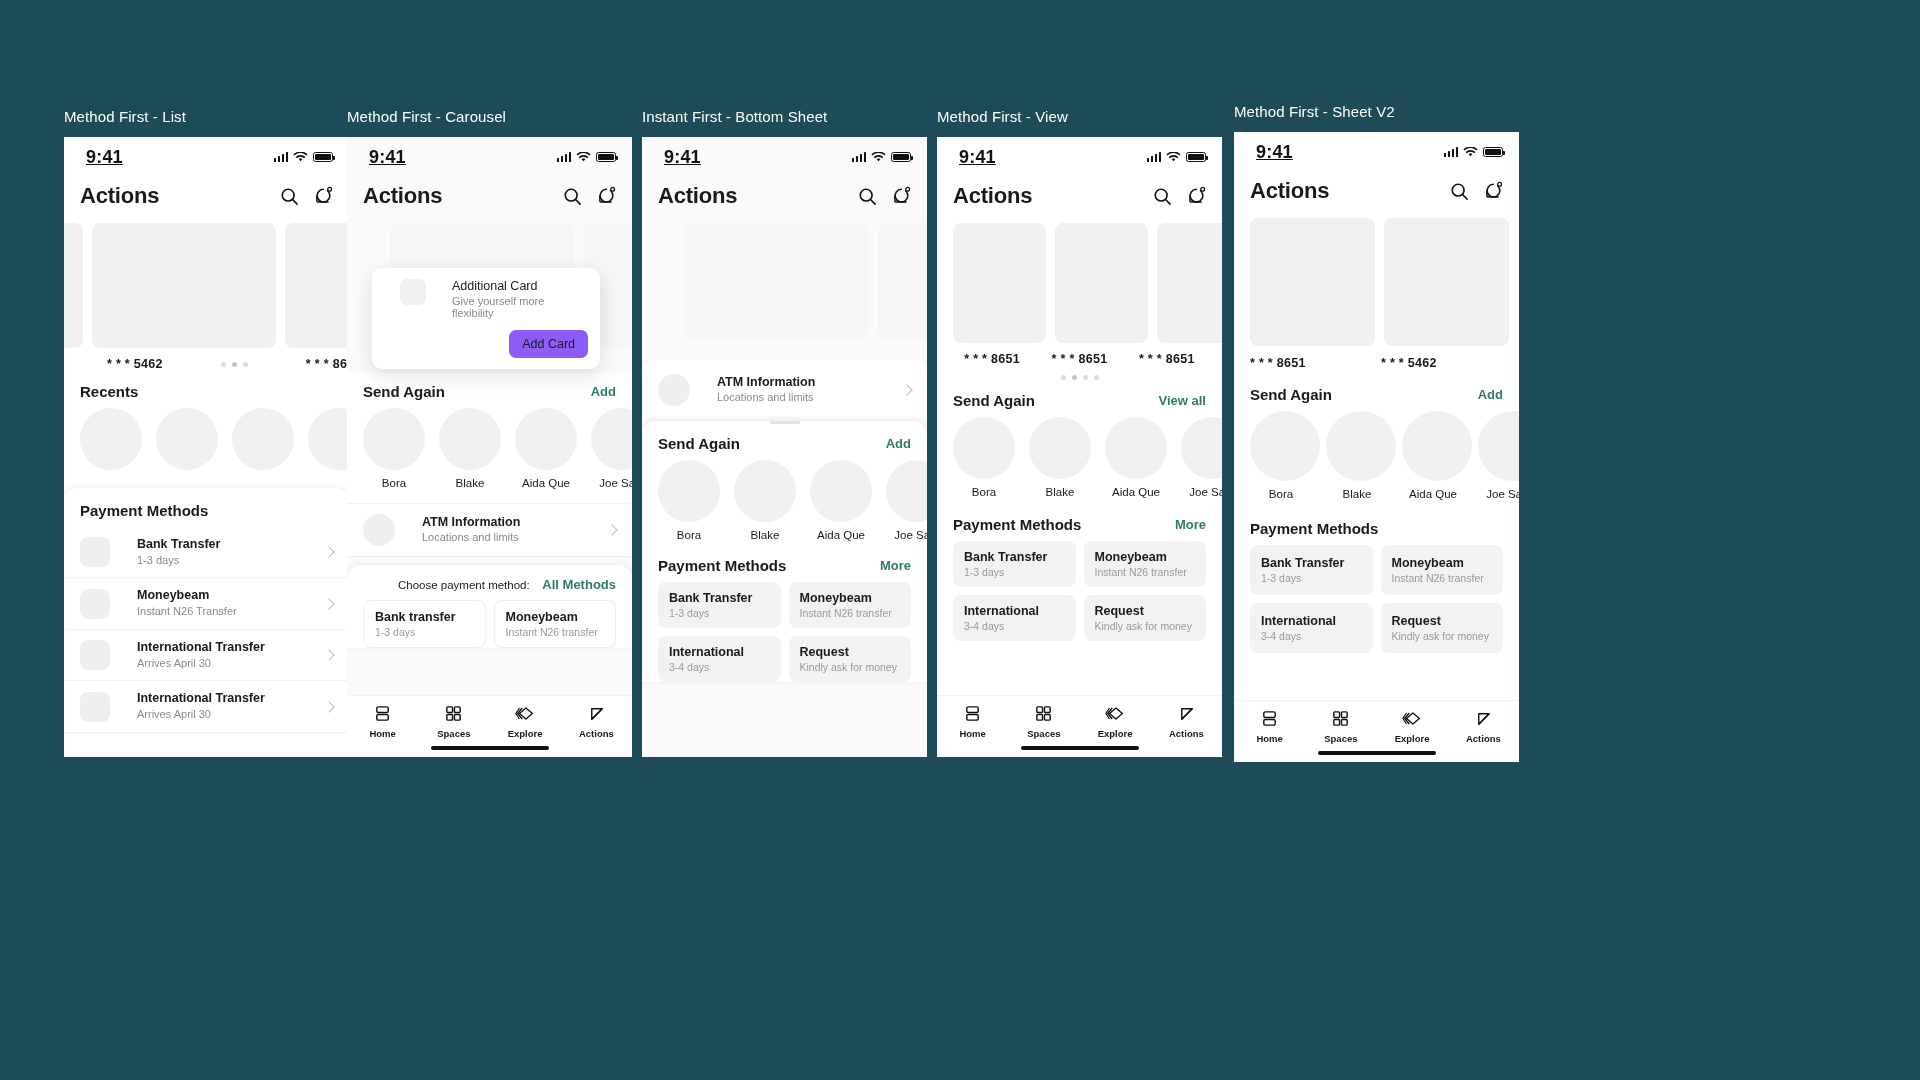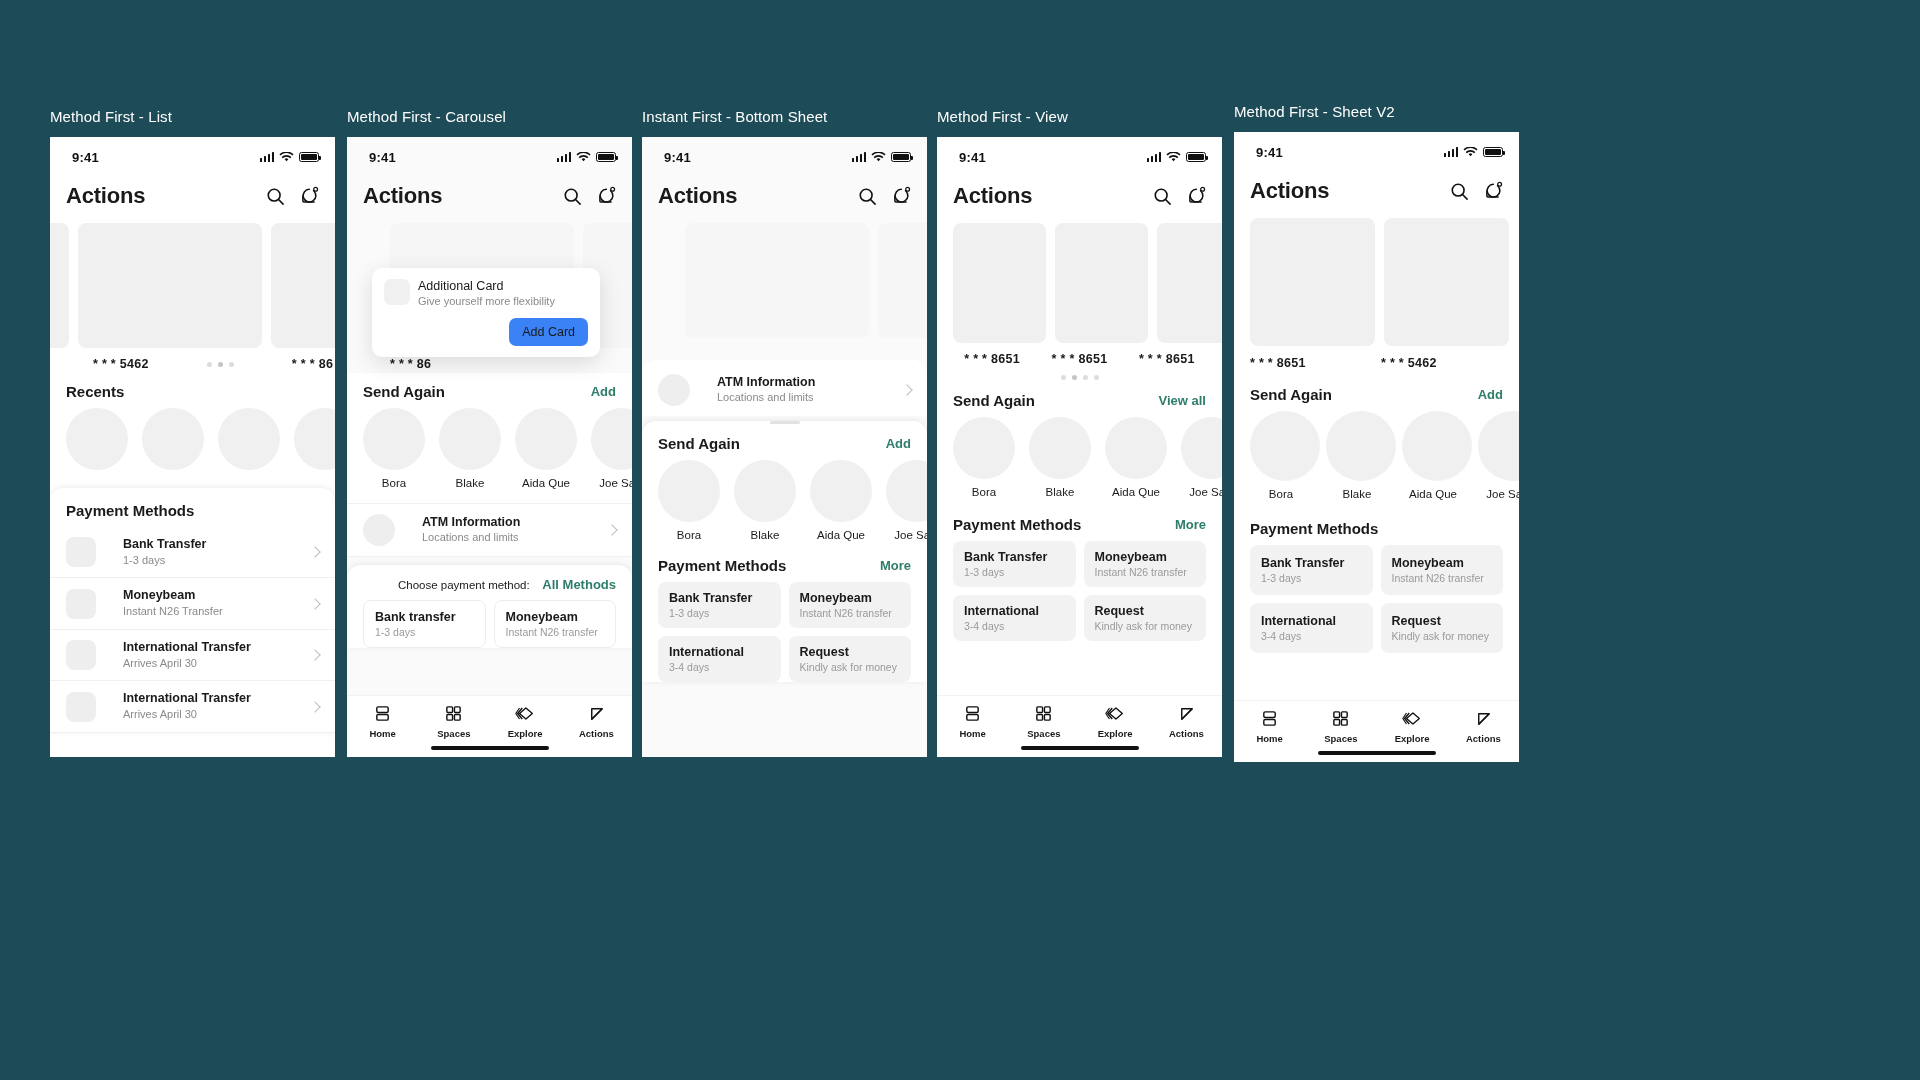--- a/index.html
+++ b/index.html
@@ -25,21 +25,21 @@
     overflow: hidden;
     position: relative;
   }
   .phone-inner { position: absolute; inset: 0; overflow: hidden; }
 
   
   .statusbar {
     height: 40px; display: flex; align-items: center;
     justify-content: space-between; padding: 0 16px 0 22px;
   }
-  .sb-time { font-size: 13px; font-weight: bold; color: #111; letter-spacing: .2px; }
+  .sb-time { font-size: 18px; font-weight: bold; color: #111; letter-spacing: .2px; text-decoration: underline; }
   .sb-right { display: flex; align-items: center; gap: 5px; }
   .sig { display: flex; align-items: flex-end; gap: 1.5px; height: 10px; }
   .sig i { width: 2.5px; background: #111; border-radius: .5px; display: block; }
   .sig i:nth-child(1){height:4px} .sig i:nth-child(2){height:6px}
   .sig i:nth-child(3){height:8px} .sig i:nth-child(4){height:10px}
   .batt { width: 20px; height: 10px; border: 1.3px solid #111; border-radius: 2.5px; padding: 1.2px; position: relative; }
   .batt::after { content:""; position:absolute; right:-3px; top:3px; width:1.6px; height:4px; background:#111; border-radius:0 1px 1px 0;}
   .batt i { display:block; height:100%; width:100%; background:#111; border-radius:1px;}
 
   
@@ -101,43 +101,43 @@
   .tabs { display:flex; }
   .tab { flex:1; display:flex; flex-direction:column; align-items:center; gap:5px; }
   .tab-label { font-size: 9.5px; color:#1a1a1a; font-weight: 600; }
   .homebar { width: 118px; height: 4px; border-radius:3px; background:#111; margin: 7px auto 7px auto; }
 
   
   .popup {
     position:absolute; background:#fff; border-radius:10px;
     box-shadow: 0 6px 22px rgba(0,0,0,.13); padding: 11px 12px 11px 12px;
   }
-  .popup-row { display:flex; gap:8px; align-items:flex-start; }
+  .popup-row { display:flex; gap:26px; align-items:flex-start;margin-left:16px; }
   .popup-ic { width:26px;height:26px;border-radius:7px;background:#f0f0f0;flex:none;}
   .popup-t { font-size:12.5px; font-weight:500; color:#1a1a1a; }
   .popup-s { font-size:11px; color:#8a8a8a; margin-top:2px;}
   .popup-btn {
     margin-top:11px; margin-left:auto; display:inline-block;
-    background:#3b82f6; border-radius:7px; padding:7px 13px;
+    background:#8b5cf6; border-radius:7px; padding:7px 13px;
     font-size:12.5px; font-weight:500; color:#1a1a1a;
   }
   .popup-foot { display:flex; }
 
   .chooser-label { font-size: 11.5px; color:#1a1a1a; }
   .chooser-head { display:flex; justify-content:space-between; align-items:center; padding: 8px 16px 8px 16px; margin-left: 35px;}
 
   .ghost { background:#f6f6f6; }
   .pulldash { width: 30px; height: 3px; border-radius: 2px; background:#e2e2e2; margin: 5px auto; }
 </style>
 </head>
 <body>
 
 <div class="board">
 
-  <div class="frame" style="left:38px; top:108px;padding-left:12px;">
+  <div class="frame" style="left:52px; top:108px;padding-left:12px;">
     <div class="frame-title">Method First - List</div>
     <div class="phone">
       <div class="phone-inner">
 
         <div class="statusbar">
           <span class="sb-time">9:41</span>
           <span class="sb-right">
             <span class="sig">
                 <i></i>
                 <i></i>

